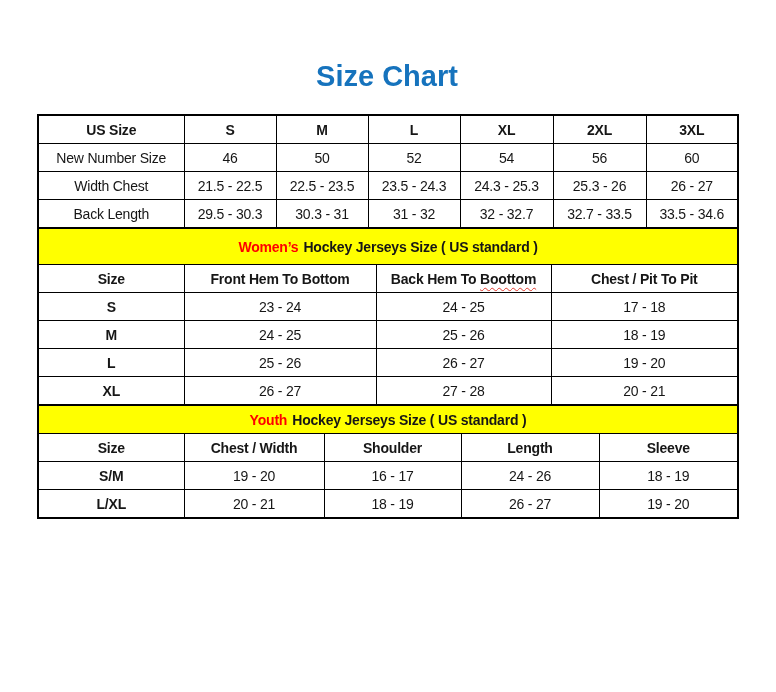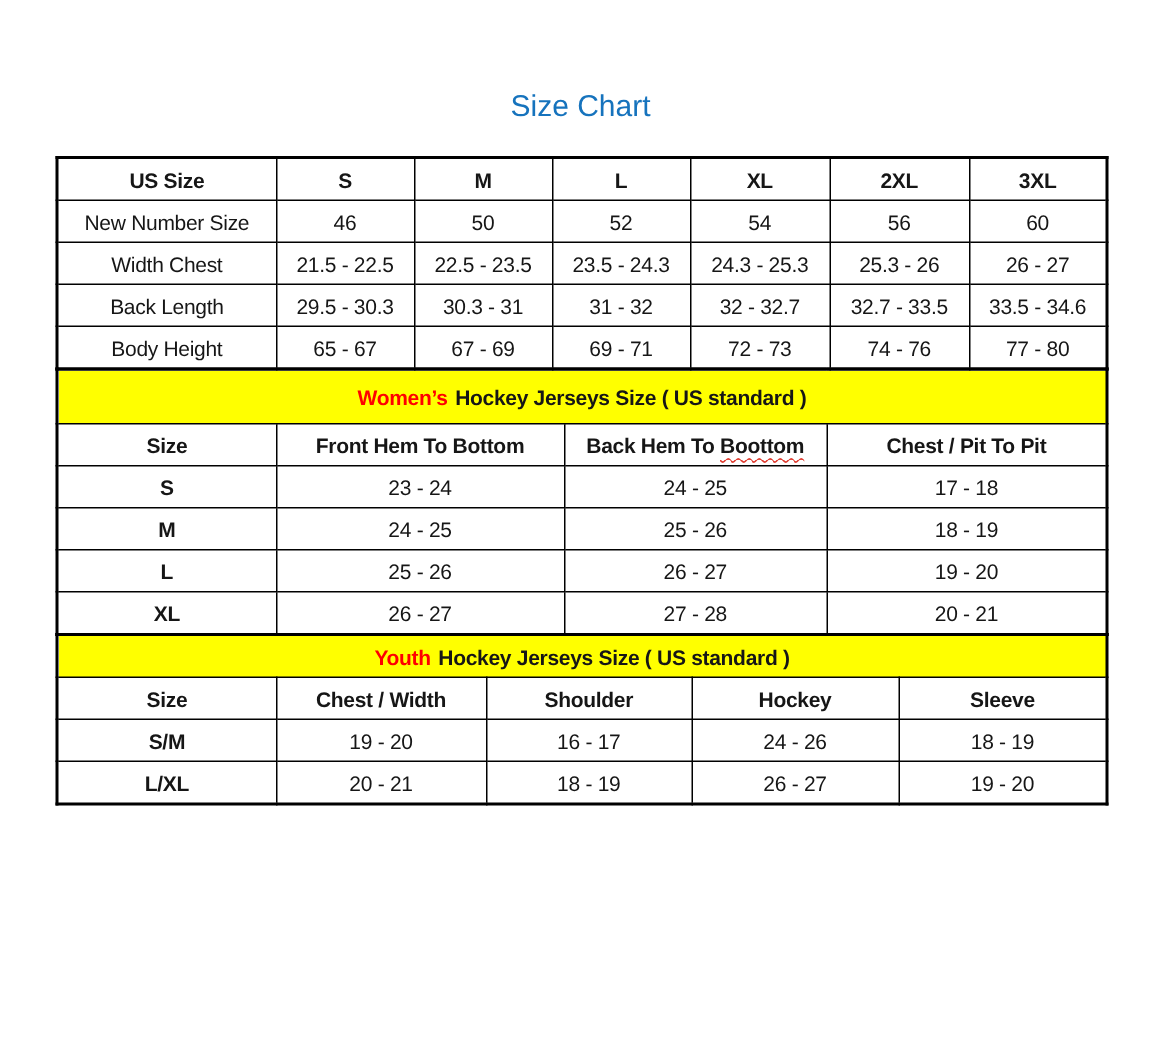--- a/index.html
+++ b/index.html
@@ -15,22 +15,22 @@
   .page {
     width: 776px;
     height: 692px;
     box-sizing: border-box;
     padding: 60px 0 0 37px;
   }
   .title {
     width: 700px;
     margin: 0 0 21px 0;
     text-align: center;
-    font-size: 20px;
-    font-weight: 400;
+    font-size: 29px;
+    font-weight: 700;
     color: #1673bd;
     letter-spacing: 0px;
   }
   table.size-table {
     width: 700px;
     table-layout: fixed;
     border-collapse: collapse;
     border: 2px solid #000;
   }
   table.size-table + table.size-table {
@@ -116,29 +116,20 @@
       </tr>
       <tr>
         <td>Back Length</td>
         <td>29.5 - 30.3</td>
         <td>30.3 - 31</td>
         <td>31 - 32</td>
         <td>32 - 32.7</td>
         <td>32.7 - 33.5</td>
         <td>33.5 - 34.6</td>
       </tr>
-      <tr>
-        <td>Body Height</td>
-        <td>65 - 67</td>
-        <td>67 - 69</td>
-        <td>69 - 71</td>
-        <td>72 - 73</td>
-        <td>74 - 76</td>
-        <td>77 - 80</td>
-      </tr>
     </tbody>
   </table>
 
   <table class="size-table womens-table">
     <colgroup>
       <col style="width:146px">
         <col style="width:192px">
         <col style="width:175px">
         <col style="width:187px">
     </colgroup>
@@ -188,21 +179,21 @@
         <col style="width:139px">
     </colgroup>
     <tbody>
       <tr>
         <th class="band" colspan="5"><span class="band-accent">Youth</span><span>Hockey Jerseys Size ( US standard )</span></th>
       </tr>
       <tr class="head-row">
         <th>Size</th>
         <th>Chest / Width</th>
         <th>Shoulder</th>
-        <th>Hockey</th>
+        <th>Length</th>
         <th>Sleeve</th>
       </tr>
       <tr>
         <td class="bold-label">S/M</td>
         <td>19 - 20</td>
         <td>16 - 17</td>
         <td>24 - 26</td>
         <td>18 - 19</td>
       </tr>
       <tr>

